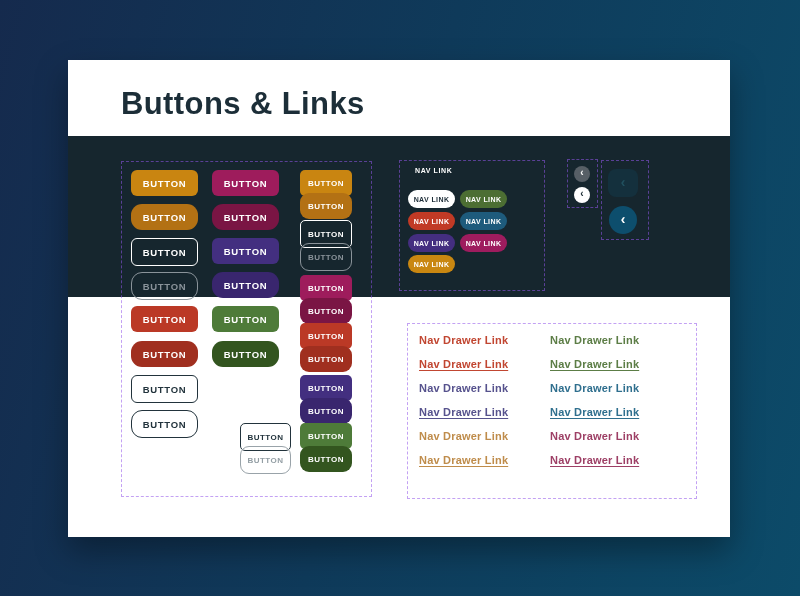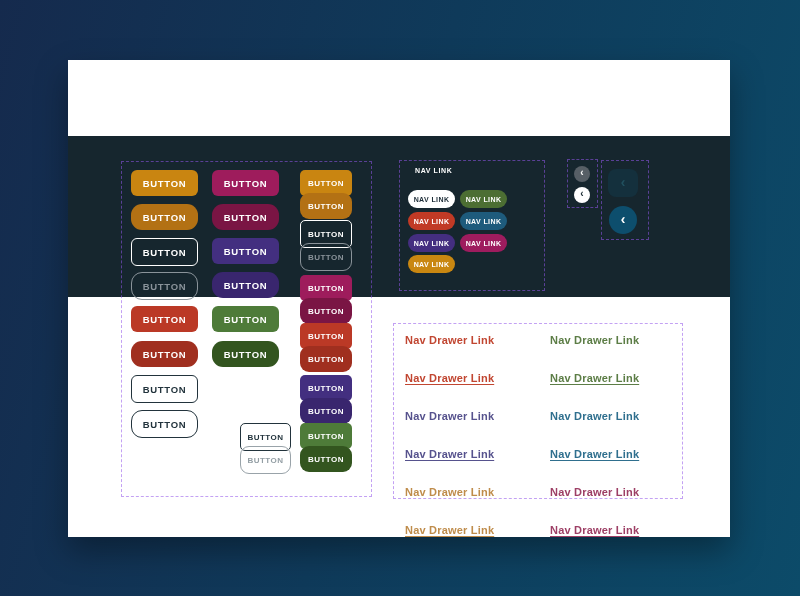--- a/index.html
+++ b/index.html
@@ -15,23 +15,23 @@
   .card{position:absolute;left:68px;top:60px;width:662px;height:477px;
     background:var(--card);box-shadow:0 14px 30px rgba(0,0,0,0.35);}
   .page-title{position:absolute;left:53px;top:26px;font-size:31px;font-weight:bold;
     letter-spacing:0.4px;color:var(--title);}
   .band{position:absolute;left:0;top:76px;width:662px;height:161px;background:var(--band);}
   .panel{position:absolute;border:1px dashed var(--dashed);}
   .panel-buttons{left:53px;top:101px;width:251px;height:336px;}
   .panel-navlinks{left:331px;top:100px;width:146px;height:131px;}
   .panel-icons-sm{left:499px;top:99px;width:31px;height:49px;}
   .panel-icons-lg{left:533px;top:100px;width:48px;height:80px;}
-  .panel-drawer{left:325px;top:263px;width:290px;height:176px;
+  .panel-drawer{left:339px;top:263px;width:290px;height:176px;
     display:grid;grid-template-columns:131px auto;grid-auto-rows:24px;
-    padding:10px 0 0 11px;align-items:start;gap:14px;}
+    padding:10px 0 0 11px;align-items:start;}
   .btn{position:absolute;display:flex;align-items:center;justify-content:center;
     font-family:"Liberation Sans",sans-serif;font-weight:bold;color:#fff;
     border:none;cursor:pointer;letter-spacing:0.7px;padding:13px;}
   .btn.lg{width:67px;height:21px;font-size:9.5px;}
   .btn.sm{width:52px;height:17px;font-size:8px;letter-spacing:0.5px;}
   .btn.smw{width:51px;height:17px;font-size:8px;letter-spacing:0.5px;}
   .btn.outline{background:transparent;border:1.5px solid;}
   .pill-link{position:absolute;width:47px;height:18px;border-radius:9px;border:none;
     display:flex;align-items:center;justify-content:center;cursor:pointer;
     font-family:"Liberation Sans",sans-serif;font-weight:bold;font-size:7px;
@@ -46,20 +46,21 @@
   .dlink{font-size:11px;font-weight:bold;letter-spacing:0.2px;cursor:pointer;
     text-decoration:none;justify-self:start;}
   .dlink.u{text-decoration:underline;text-underline-offset:2px;}
 </style>
 </head>
 <body>
 
 <div class="stage">
   <div class="card">
 
+    <h1 class="page-title">Buttons &amp; Links</h1>
 
     <div class="band"></div>
 
     <div class="panel panel-buttons"></div>
     <div>
 
     <button class="btn lg" style="left: 63px; top: 110px; background: rgb(201, 133, 17); border-radius: 6px;">BUTTON</button>
         <button class="btn lg" style="left: 63px; top: 144px; background: rgb(179, 113, 20); border-radius: 11px;">BUTTON</button>
         <button class="btn lg outline" style="left: 63px; top: 178px; border-color: rgb(255, 255, 255); color: rgb(255, 255, 255); border-radius: 6px;">BUTTON</button>
         <button class="btn lg outline" style="left: 63px; top: 212px; border-color: rgb(138, 147, 154); color: rgb(138, 147, 154); border-radius: 11px;">BUTTON</button>

